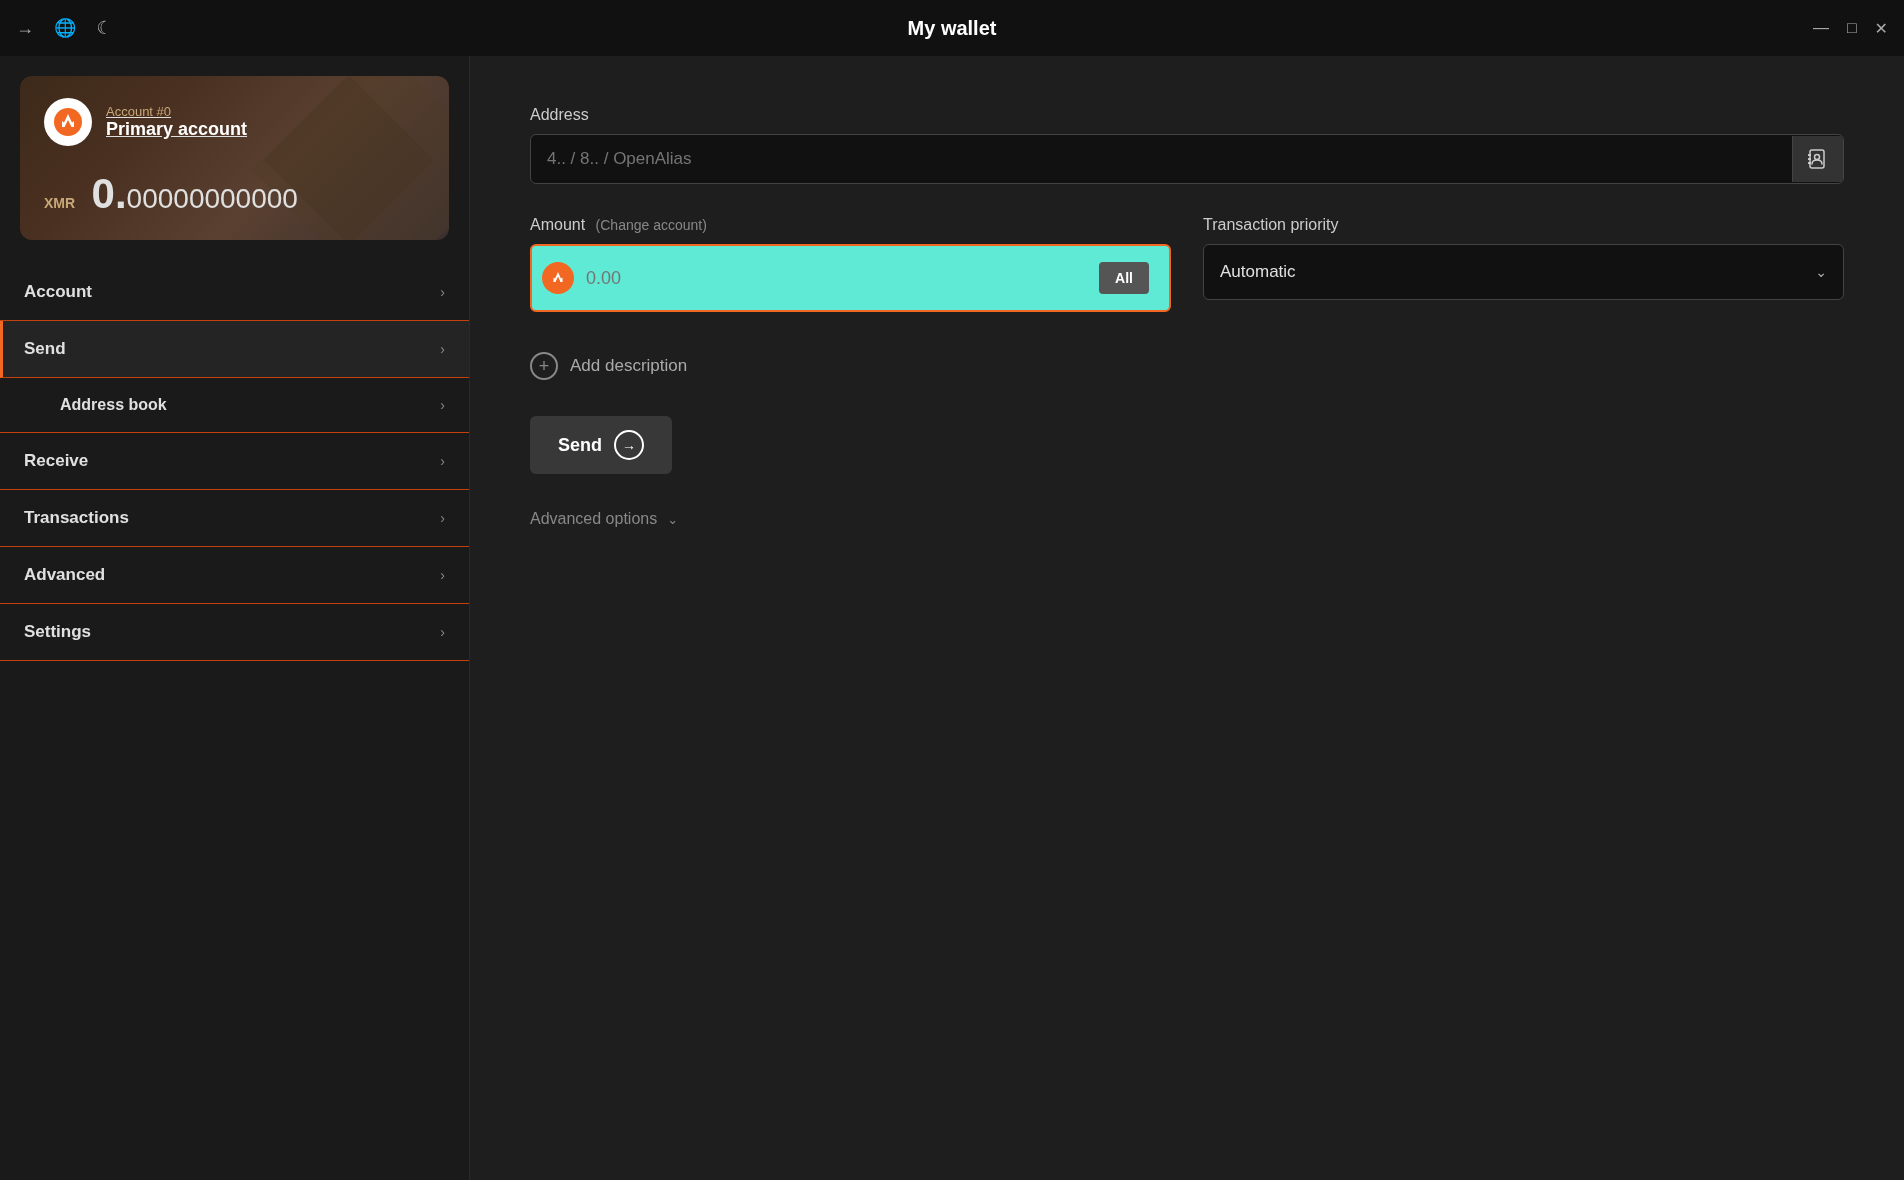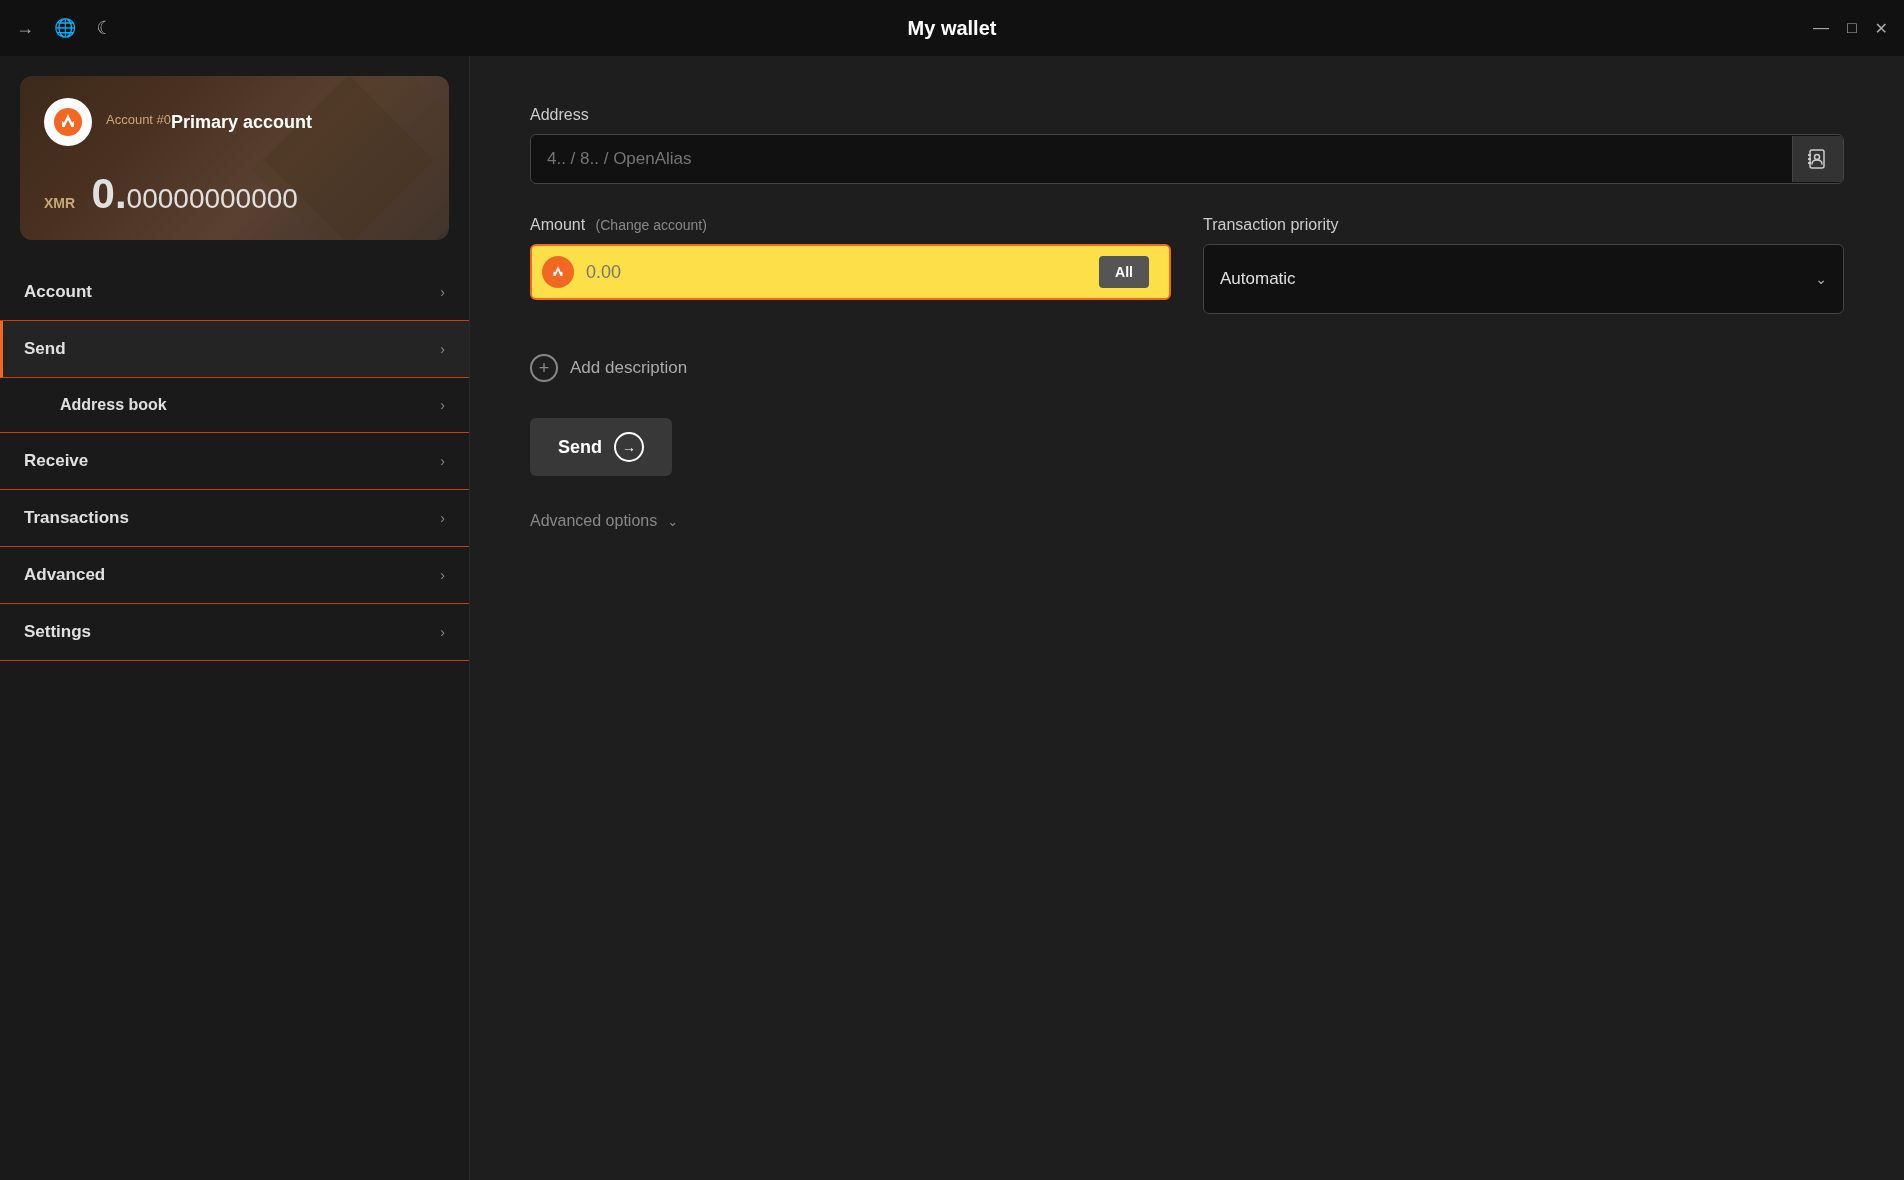--- a/index.html
+++ b/index.html
@@ -116,21 +116,22 @@
       display: flex;
       align-items: center;
       justify-content: center;
       font-weight: bold;
       font-size: 22px;
       color: #f26822;
       flex-shrink: 0;
     }
     .wallet-account-info {
       display: flex;
-      flex-direction: row;
+      flex-direction: column;
+      text-decoration: underline;
     }
     .wallet-account-number {
       font-size: 13px;
       color: #c8a878;
     }
     .wallet-account-name {
       font-size: 18px;
       font-weight: 600;
       color: #ffffff;
     }
@@ -249,25 +250,25 @@
       margin-bottom: 10px;
     }
     .amount-label-sub {
       color: #888;
       font-size: 14px;
       margin-left: 6px;
     }
     .amount-input-container {
       display: flex;
       align-items: center;
-      background: #fde047;
+      background: #5eead4;
       border: 2px solid #f26822;
       border-radius: 6px;
       overflow: hidden;
-      height: 56px;
+      height: 68px;
     }
     .monero-icon-small {
       width: 32px;
       height: 32px;
       border-radius: 50%;
       background: #f26822;
       display: flex;
       align-items: center;
       justify-content: center;
       margin-left: 10px;
@@ -305,21 +306,21 @@
     }
     .priority-dropdown {
       display: flex;
       align-items: center;
       justify-content: space-between;
       background: #111;
       border: 1px solid #444;
       border-radius: 6px;
       padding: 14px 16px;
       cursor: pointer;
-      height: 70px;
+      height: 56px;
     }
     .priority-value {
       font-size: 17px;
       color: #e0e0e0;
     }
     .dropdown-chevron {
       color: #aaa;
       font-size: 14px;
     }
 

